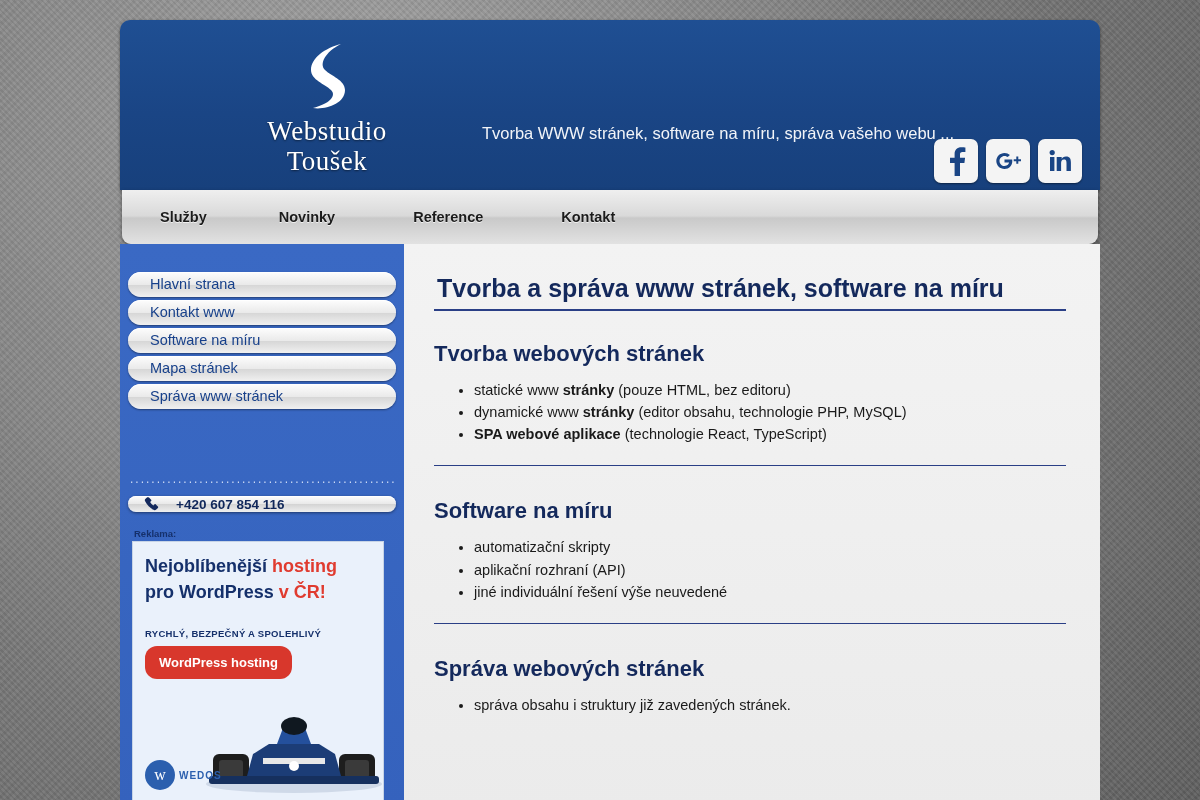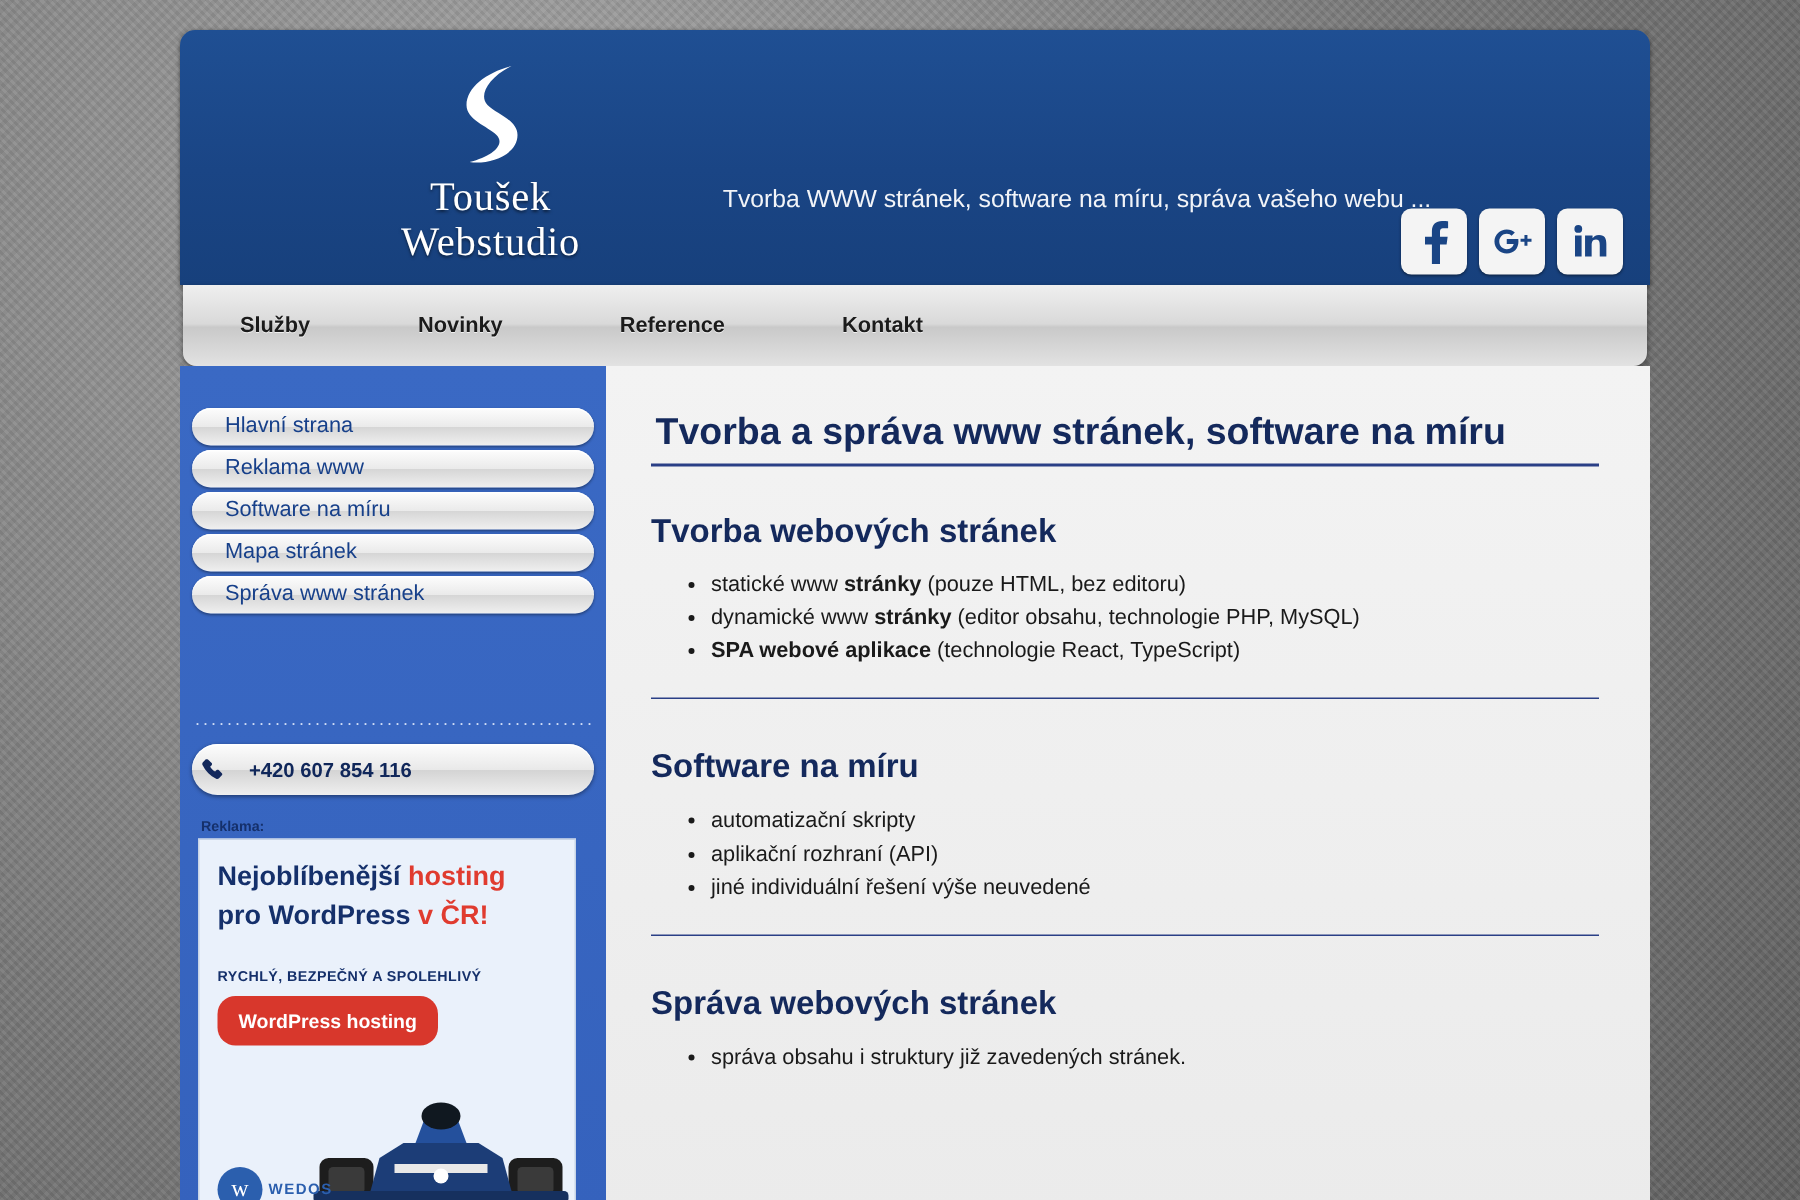--- a/index.html
+++ b/index.html
@@ -135,27 +135,27 @@
     margin: 48px 10px 0 10px;
     color: #cfdcf5;
     font-size: 12px;
     letter-spacing: 2px;
     overflow: hidden;
     white-space: nowrap;
     height: 14px;
   }
   .phone {
     margin: 10px 8px 0 8px;
-    height: 34px;
+    height: 16px;
     border-radius: 17px;
     background: linear-gradient(to bottom, #fdfdfd 0%, #e9e9e9 50%, #d4d4d4 52%, #efefef 100%);
     box-shadow: 0 1px 3px rgba(0,0,0,0.45), inset 0 1px 0 rgba(255,255,255,0.9);
     display: flex;
     align-items: center;
-    padding-left: 6px;
+    padding-left: 16px;
     color: #10275a;
     font-size: 13.5px;
     font-weight: bold;
   }
   .phone .pic { margin-right: 16px; display:flex; align-items:center; }
   .ad-label {
     margin: 16px 0 2px 14px;
     color: #15306b;
     font-size: 9.5px;
     font-weight: bold;
@@ -236,22 +236,22 @@
 
 <div class="page">
 
   <div class="header">
     <div class="logo">
       <div class="mark">
         <svg width="64" height="78" viewBox="0 0 64 78">
           <path d="M46 6 C30 10, 16 20, 16 32 C16 42, 30 46, 36 52 C42 58, 34 66, 18 70 C30 72, 50 66, 50 52 C50 42, 36 38, 30 32 C24 26, 30 14, 46 6 Z" fill="#ffffff"></path>
         </svg>
       </div>
+      <div class="name">Webstudio</div>
       <div class="name">Toušek</div>
-      <div class="name">Webstudio</div>
     </div>
 
     <div class="tagline">Tvorba WWW stránek, software na míru, správa vašeho webu ...</div>
 
     <div class="social">
       <a class="sbtn">
         <svg width="26" height="30" viewBox="0 0 26 30">
             <path d="M17 30V17h4.4l.7-5.2H17V8.6c0-1.5.4-2.5 2.6-2.5h2.8V1.5C21.9 1.4 20.2 1.3 18.3 1.3c-4 0-6.7 2.4-6.7 6.8v3.7H7V17h4.6v13H17z" fill="#1a4585"></path>
           </svg>
       </a>
@@ -276,21 +276,21 @@
     <a>Novinky</a>
     <a>Reference</a>
     <a>Kontakt</a>
   </div>
 
   <div class="content-wrap">
 
     <div class="sidebar">
       <div class="menu">
         <a class="menu-item">Hlavní strana</a>
-        <a class="menu-item">Reklama www</a>
+        <a class="menu-item">Kontakt www</a>
         <a class="menu-item">Software na míru</a>
         <a class="menu-item">Mapa stránek</a>
         <a class="menu-item">Správa www stránek</a>
       </div>
 
       <div class="dots">............................................................</div>
 
       <div class="phone">
         <span class="pic">
           <svg width="16" height="16" viewBox="0 0 16 16">

